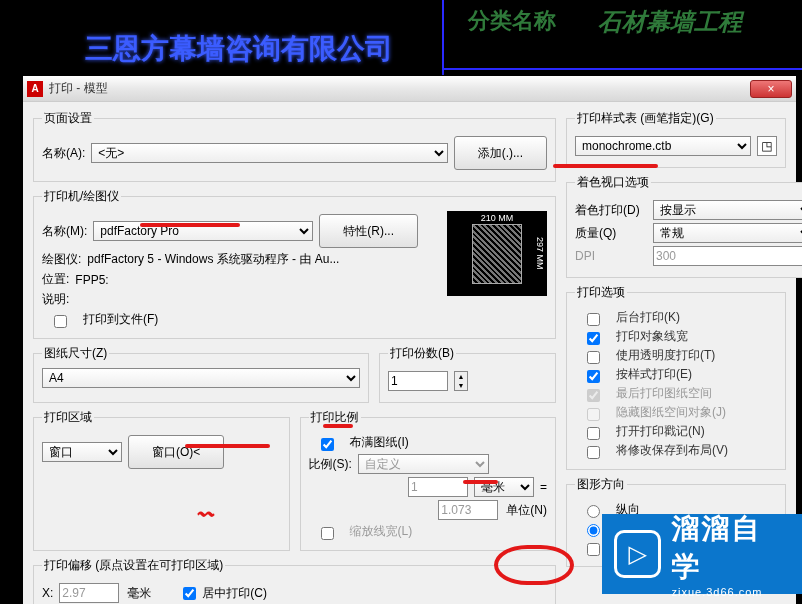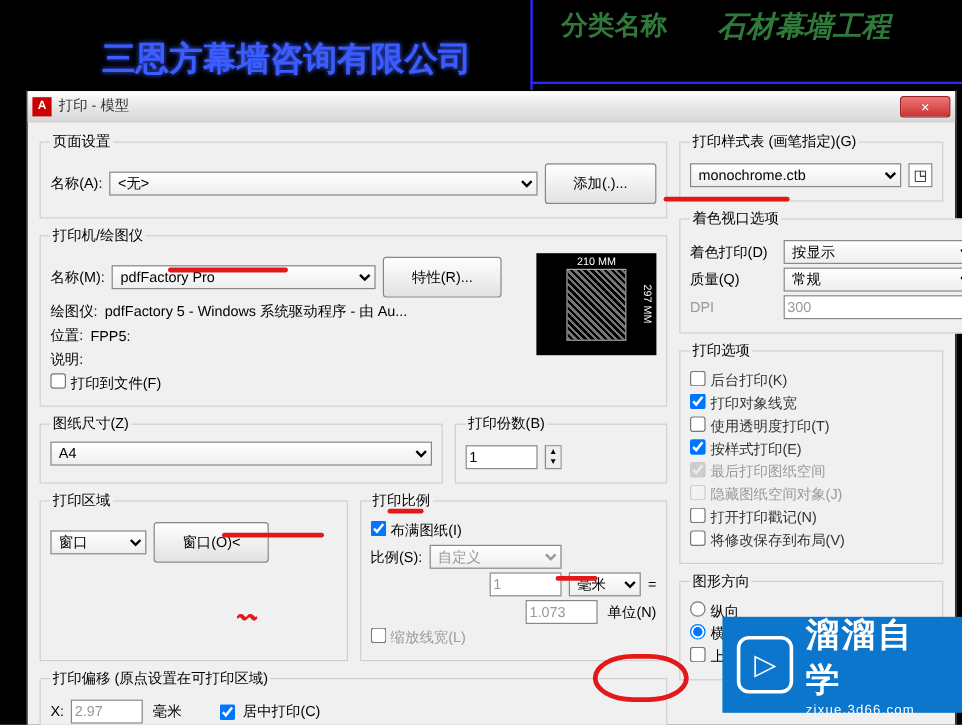--- a/index.html
+++ b/index.html
@@ -27,21 +27,21 @@
 button{height:34px;border:1px solid #888;background:linear-gradient(#fff,#e2e2e2);border-radius:3px;font-size:12px;padding:0 23px;white-space:nowrap}
 .wide-select{flex:1}
 .printer-box{display:flex;gap:8px}
 .printer-left{flex:1}
 .preview{width:100px;height:85px;background:#000;display:flex;align-items:center;justify-content:center;position:relative;margin-left:21px}
 .preview-paper{width:50px;height:60px;background:repeating-linear-gradient(45deg,#777,#777 2px,#000 2px,#000 4px);border:1px solid #aaa}
 .preview-w{position:absolute;top:2px;color:#fff;font-size:9px}
 .preview-h{position:absolute;right:2px;color:#fff;font-size:9px;writing-mode:vertical-rl}
 .dual-col{display:flex;gap:10px}
 .dual-col>fieldset{flex:1}
-.chk-row{display:flex;align-items:flex-start;gap:4px;margin:2px 0}
+.chk-row{display:flex;align-items:flex-end;gap:16px;margin:2px 12px}
 .chk-row input[type=checkbox]{margin:0}
 .small-input{width:60px}
 .unit{margin-left:2px}
 .updown{width:14px;height:20px;display:flex;flex-direction:column;border:1px solid #888}
 .updown span{flex:1;font-size:7px;text-align:center;line-height:9px;background:#eee}
 .red-underline{position:absolute;height:4px;border-radius:3px;background:#e31818}
 .red-circle{position:absolute;border:4px solid #e31818;border-radius:50%/60%;width:80px;height:40px}
 .red-swirl{position:absolute;color:#e31818;font-size:16px;font-weight:bold}
 .watermark{position:absolute;bottom:10px;right:0;width:200px;height:80px;background:#0b76cc;display:flex;align-items:center;gap:10px;padding:8px 12px;color:#fff}
 .wm-icon{width:48px;height:48px;border:3px solid #fff;border-radius:10px;display:flex;align-items:center;justify-content:center;font-size:24px}
@@ -141,21 +141,21 @@
           </div>
         </fieldset>
         <fieldset>
           <legend>打印比例</legend>
           <div class="chk-row">
               <input type="checkbox" checked="" style="">
               <span>布满图纸(I)</span>
             </div>
           <div class="row">
               <label>比例(S):</label>
-              <select style="width:110px" class="disabled"><option>自定义</option></select>
+              <select style="width:131px" class="disabled"><option>自定义</option></select>
             </div>
           <div class="row" style="justify-content:flex-end">
               <input type="text" class="small-input disabled" value="1" style="">
               <select style="width:60px"><option>毫米</option></select>
               <span>=</span>
             </div>
           <div class="row" style="justify-content:flex-end">
               <input type="text" class="small-input disabled" value="1.073" style="">
               <span class="unit">单位(N)</span>
             </div>

